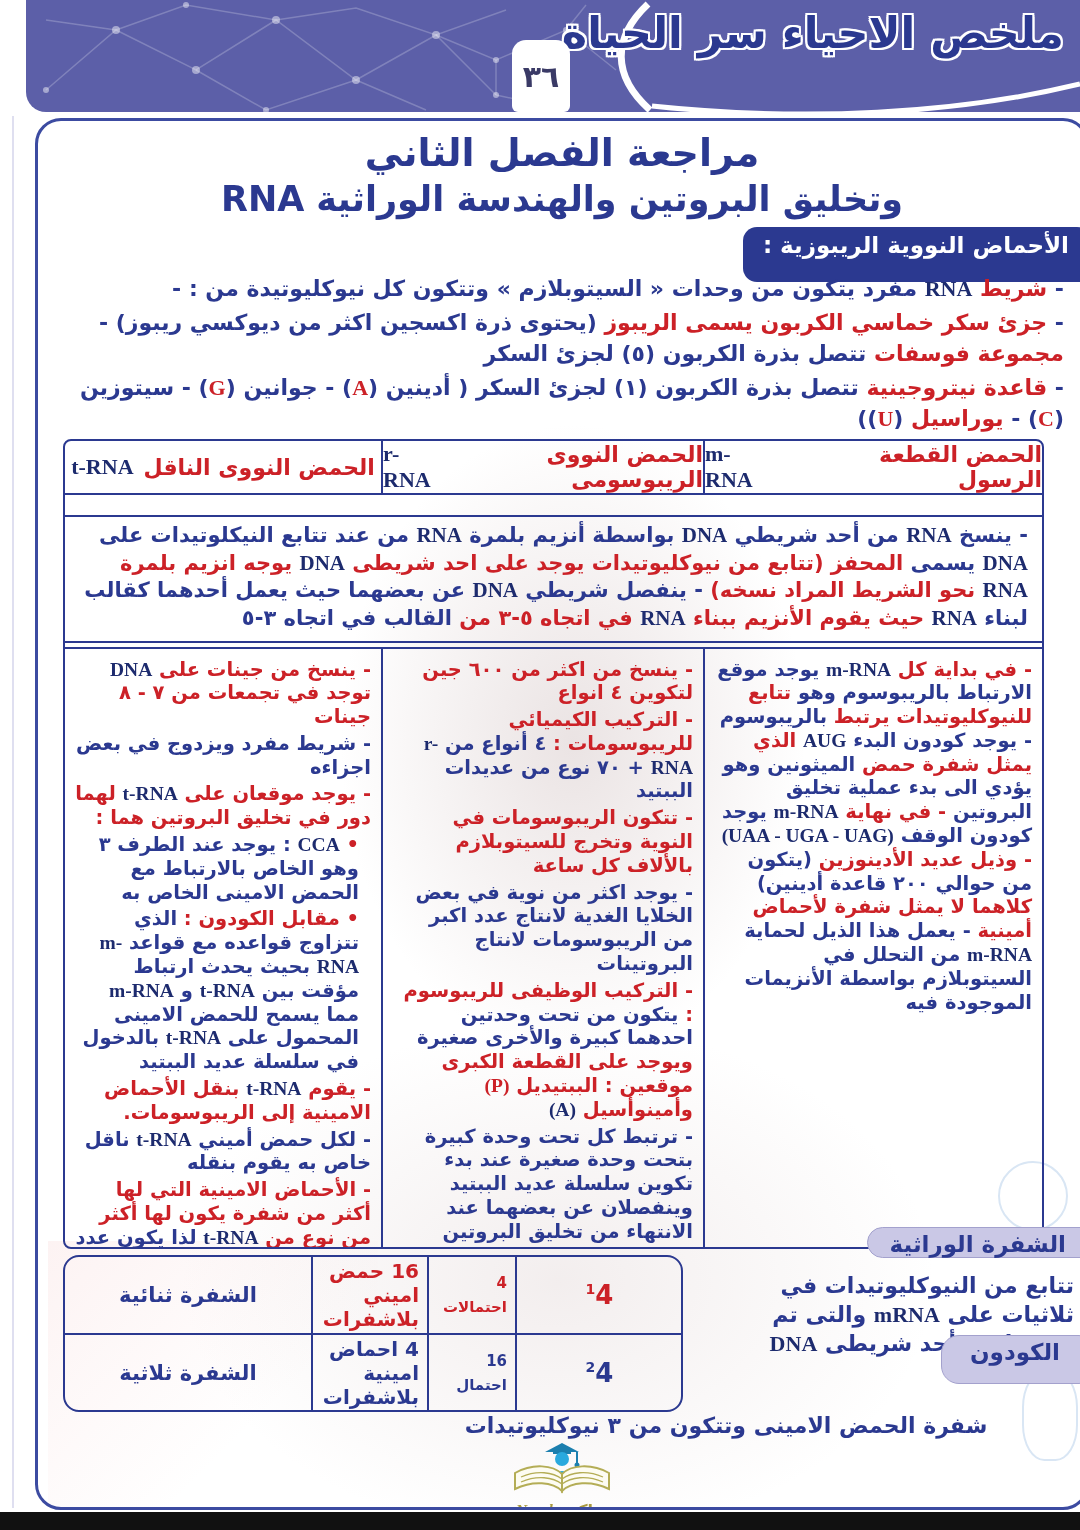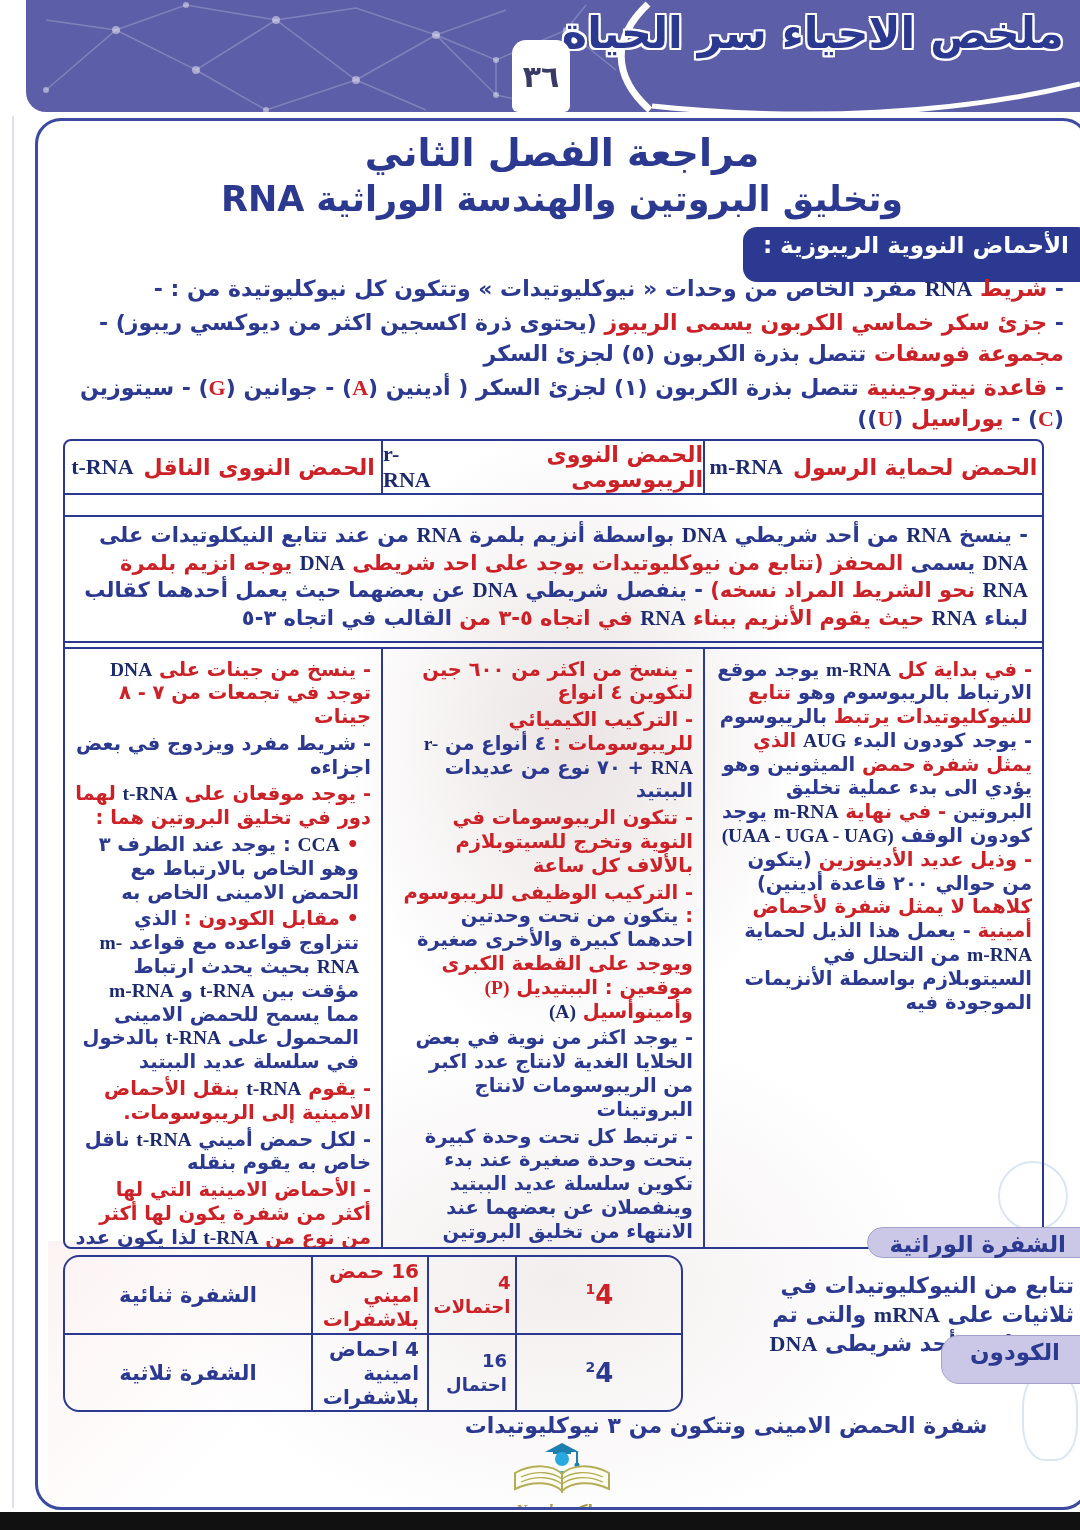--- a/index.html
+++ b/index.html
@@ -92,21 +92,21 @@
     display:grid;grid-template-columns:166px 88px 116px 1fr;
     grid-auto-rows:1fr;overflow:hidden}
   .ct-cell{display:flex;align-items:center;justify-content:center;
     border-left:2.5px solid var(--border);border-bottom:2.5px solid var(--border);
     padding:2px 8px;text-align:right;direction:rtl;line-height:24px}
   .ct-cell:nth-child(4n){border-left:none}
   .ct-cell:nth-child(n+9){border-bottom:none}
   .ct-label{font-size:21px}
   .ct-exp{font-size:26px}
   .ct-exp sup{font-size:14px;line-height:0;margin-left:1px}
-  .ct-prob{font-size:18px}
+  .ct-prob{font-size:15px}
   .ct-result{font-size:20px}
   .ct-cell[data-cls="r"]{color:var(--red)}
   .ct-cell[data-cls="b"]{color:var(--blue)}
   
   #logo{position:absolute;left:50%;transform:translateX(-50%);top:1318px;
     width:150px;text-align:center}
   #logo-text{font-size:16px;color:#a8993f;direction:rtl}
   #logo-text .en{font-style:italic;font-family:"Liberation Serif","DejaVu Serif",serif}
   
   #bottom-bar{position:absolute;left:0;top:1512px;width:1080px;height:18px;background:#111}
@@ -154,51 +154,51 @@
 
   <div id="chapter-title">مراجعة الفصل الثاني</div>
   <div id="chapter-subtitle">
     <span>RNA</span>
     <span class="ar">وتخليق البروتين والهندسة الوراثية</span>
   </div>
 
   <div id="ribo-badge">الأحماض النووية الريبوزية :</div>
 
   <div id="bullets">
-    <div class="bullet"><span class="seg-b">- </span><span class="seg-r">شريط </span><span class="seg-l" dir="ltr">RNA</span><span class="seg-b"> مفرد الخاص من وحدات « نيوكليوتيدات » وتتكون كل نيوكليوتيدة من : -</span></div>
+    <div class="bullet"><span class="seg-b">- </span><span class="seg-r">شريط </span><span class="seg-l" dir="ltr">RNA</span><span class="seg-b"> مفرد يتكون من وحدات « السيتوبلازم » وتتكون كل نيوكليوتيدة من : -</span></div>
     <div class="bullet"><span class="seg-b">- </span><span class="seg-r">جزئ سكر خماسي الكربون يسمى الريبوز </span><span class="seg-b">(يحتوى ذرة اكسجين اكثر من ديوكسي ريبوز) - </span><span class="seg-r">مجموعة فوسفات </span><span class="seg-b">تتصل بذرة الكربون (٥) لجزئ السكر</span></div>
     <div class="bullet"><span class="seg-b">- </span><span class="seg-r">قاعدة نيتروجينية </span><span class="seg-b">تتصل بذرة الكربون (١) لجزئ السكر ( أدينين (</span><span class="seg-lr" dir="ltr">A</span><span class="seg-b">) - جوانين (</span><span class="seg-lr" dir="ltr">G</span><span class="seg-b">) - سيتوزين (</span><span class="seg-lr" dir="ltr">C</span><span class="seg-b">) - </span><span class="seg-r">يوراسيل </span><span class="seg-b">(</span><span class="seg-lr" dir="ltr">U</span><span class="seg-b">))</span></div>
   </div>
 
   <div id="rna-table">
     <div class="rt-header">
       <div class="rt-hcell">
-        <span class="h-ar">الحمض لحماية الرسول</span>
+        <span class="h-ar">الحمض القطعة الرسول</span>
         <span class="h-latin" dir="ltr">m-RNA</span>
       </div>
       <div class="rt-hcell">
         <span class="h-ar">الحمض النووى الريبوسومى</span>
         <span class="h-latin" dir="ltr">r-RNA</span>
       </div>
       <div class="rt-hcell">
         <span class="h-ar">الحمض النووى الناقل</span>
         <span class="h-latin" dir="ltr">t-RNA</span>
       </div>
     </div>
     <div class="rt-full"><span class="seg-b">- ينسخ </span><span class="seg-l" dir="ltr">RNA</span><span class="seg-b"> من أحد شريطي </span><span class="seg-l" dir="ltr">DNA</span><span class="seg-b"> بواسطة أنزيم بلمرة </span><span class="seg-l" dir="ltr">RNA</span><span class="seg-b"> من عند تتابع النيكلوتيدات على </span><span class="seg-l" dir="ltr">DNA</span><span class="seg-b"> يسمى </span><span class="seg-r">المحفز (تتابع من نيوكليوتيدات يوجد على احد شريطى </span><span class="seg-l" dir="ltr">DNA</span><span class="seg-r"> يوجه انزيم بلمرة </span><span class="seg-l" dir="ltr">RNA</span><span class="seg-r"> نحو الشريط المراد نسخه)</span><span class="seg-b"> - ينفصل شريطي </span><span class="seg-l" dir="ltr">DNA</span><span class="seg-b"> عن بعضهما حيث يعمل أحدهما كقالب لبناء </span><span class="seg-l" dir="ltr">RNA</span><span class="seg-r"> حيث يقوم الأنزيم ببناء </span><span class="seg-l" dir="ltr">RNA</span><span class="seg-r"> في اتجاه ٥-٣ من </span><span class="seg-b">القالب في اتجاه ٣-٥</span></div>
     <div class="rt-body">
       <div class="rt-col">
         <div class="col-item"><span class="seg-r">- في بداية كل </span><span class="seg-l" dir="ltr">m-RNA</span><span class="seg-b"> يوجد موقع الارتباط بالريبوسوم وهو </span><span class="seg-r">تتابع للنيوكليوتيدات يرتبط </span><span class="seg-b">بالريبوسوم - يوجد كودون البدء </span><span class="seg-l" dir="ltr">AUG</span><span class="seg-r"> الذي يمثل شفرة حمض </span><span class="seg-b">الميثونين وهو يؤدي الى بدء عملية تخليق البروتين</span><span class="seg-r"> - في نهاية </span><span class="seg-l" dir="ltr">m-RNA</span><span class="seg-b"> يوجد كودون الوقف </span><span class="seg-l" dir="ltr">(UAA - UGA - UAG)</span><span class="seg-r"> - وذيل عديد الأدينوزين </span><span class="seg-b">(يتكون من حوالي ٢٠٠ قاعدة أدينين) </span><span class="seg-r">كلاهما لا يمثل شفرة لأحماض أمينية</span><span class="seg-b"> - يعمل هذا الذيل لحماية </span><span class="seg-l" dir="ltr">m-RNA</span><span class="seg-b"> من التحلل في السيتوبلازم بواسطة الأنزيمات الموجودة فيه</span></div>
       </div>
       <div class="rt-col">
         <div class="col-item"><span class="seg-r">- ينسخ من اكثر من ٦٠٠ جين لتكوين ٤ انواع</span></div>
         <div class="col-item"><span class="seg-r">- التركيب الكيميائي للريبوسومات : </span><span class="seg-b">٤ أنواع من </span><span class="seg-l" dir="ltr">r-RNA</span><span class="seg-b"> + ٧٠ نوع من عديدات الببتيد</span></div>
         <div class="col-item"><span class="seg-r">- تتكون الريبوسومات في النوية وتخرج للسيتوبلازم بالألاف كل ساعة</span></div>
+        <div class="col-item"><span class="seg-b">- يوجد اكثر من نوية في بعض الخلايا الغدية لانتاج عدد اكبر من الريبوسومات لانتاج البروتينات</span></div>
         <div class="col-item"><span class="seg-r">- التركيب الوظيفى للريبوسوم : </span><span class="seg-b">يتكون من تحت وحدتين احدهما كبيرة والأخرى صغيرة </span><span class="seg-r">ويوجد على القطعة الكبرى موقعين : الببتيديل </span><span class="seg-lr" dir="ltr">(P)</span><span class="seg-r"> وأمينوأسيل </span><span class="seg-l" dir="ltr">(A)</span></div>
-        <div class="col-item"><span class="seg-b">- يوجد اكثر من نوية في بعض الخلايا الغدية لانتاج عدد اكبر من الريبوسومات لانتاج البروتينات</span></div>
         <div class="col-item"><span class="seg-b">- ترتبط كل تحت وحدة كبيرة بتحت وحدة صغيرة عند بدء تكوين سلسلة عديد الببتيد وينفصلان عن بعضهما عند الانتهاء من تخليق البروتين</span></div>
       </div>
       <div class="rt-col">
         <div class="col-item"><span class="seg-r">- ينسخ من جينات على </span><span class="seg-l" dir="ltr">DNA</span><span class="seg-r"> توجد في تجمعات من ٧ - ٨ جينات</span></div>
         <div class="col-item"><span class="seg-b">- شريط مفرد ويزدوج في بعض اجزاءه</span></div>
         <div class="col-item"><span class="seg-r">- يوجد موقعان على </span><span class="seg-l" dir="ltr">t-RNA</span><span class="seg-r"> لهما دور في تخليق البروتين هما :</span></div>
         <div class="col-item indent"><span class="seg-r">• </span><span class="seg-l" dir="ltr">CCA</span><span class="seg-b"> : يوجد عند الطرف ٣ وهو الخاص بالارتباط مع الحمض الامينى الخاص به</span></div>
         <div class="col-item indent"><span class="seg-r">• مقابل الكودون : </span><span class="seg-b">الذي تتزاوج قواعده مع قواعد </span><span class="seg-l" dir="ltr">m-RNA</span><span class="seg-b"> بحيث يحدث ارتباط مؤقت بين </span><span class="seg-l" dir="ltr">t-RNA</span><span class="seg-b"> و </span><span class="seg-l" dir="ltr">m-RNA</span><span class="seg-b"> مما يسمح للحمض الامينى المحمول على </span><span class="seg-l" dir="ltr">t-RNA</span><span class="seg-b"> بالدخول في سلسلة عديد الببتيد</span></div>
         <div class="col-item"><span class="seg-r">- يقوم </span><span class="seg-l" dir="ltr">t-RNA</span><span class="seg-r"> بنقل الأحماض الامينية إلى الريبوسومات.</span></div>
         <div class="col-item"><span class="seg-b">- لكل حمض أميني </span><span class="seg-l" dir="ltr">t-RNA</span><span class="seg-b"> ناقل خاص به يقوم بنقله</span></div>

